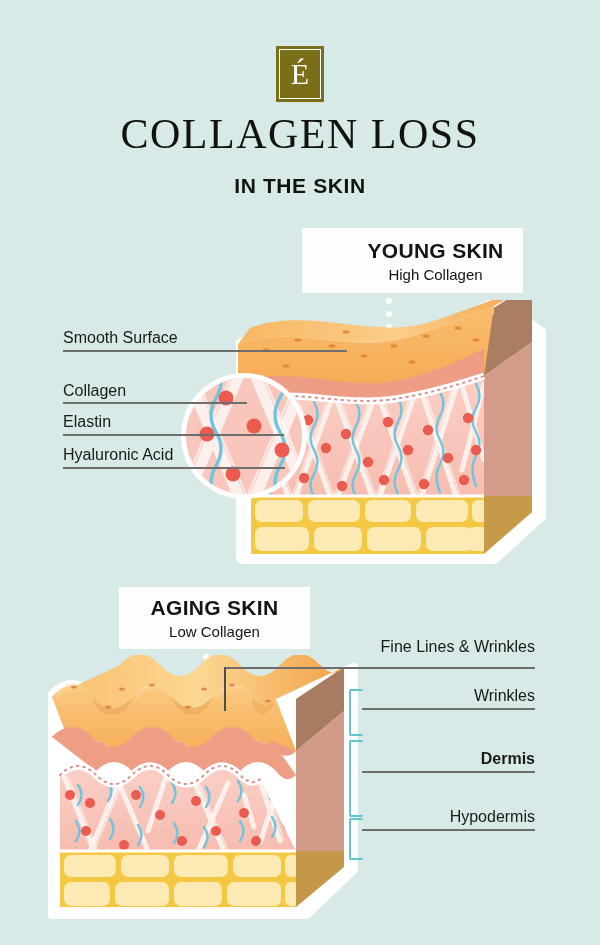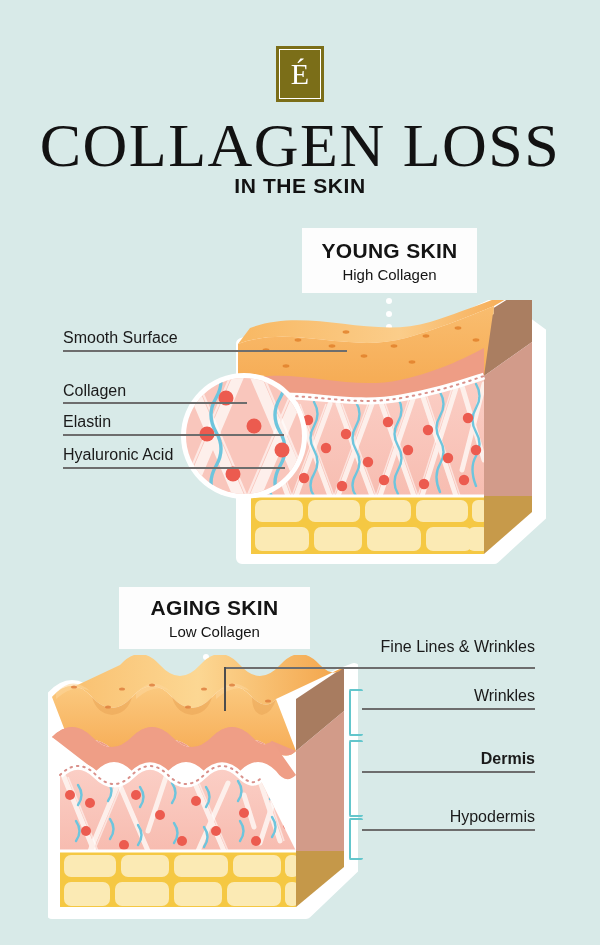--- a/index.html
+++ b/index.html
@@ -26,36 +26,36 @@
   .logo span{
     position:relative;z-index:2;
     color:#fff;font-family:"Liberation Serif", serif;
     font-size:30px;line-height:30px;
   }
 
   
   .main-title{
     position:absolute;left:0;top:110px;width:600px;text-align:center;
     font-family:"Liberation Serif", serif;
-    font-size:62px;letter-spacing:1.5px;color:#121212;
+    font-size:42px;letter-spacing:1.5px;color:#121212;
     white-space:nowrap;
   }
   .sub-title{
     position:absolute;left:0;top:174px;width:600px;text-align:center;
     font-size:21px;font-weight:bold;letter-spacing:.6px;color:#121212;
   }
 
   
   .caption-box{
     position:absolute;background:#fdfdfd;text-align:center;
     display:flex;flex-direction:column;justify-content:center;
   }
   .caption-box .cap-main{font-size:21px;font-weight:bold;color:#141414;letter-spacing:.3px;}
   .caption-box .cap-sub{font-size:15px;color:#141414;margin-top:3px;}
-  #young-caption{left:302px;top:228px;width:175px;height:65px;}
+  #young-caption{left:302px;top:228px;width:175px;height:65px;padding-left:46px;}
   #aging-caption{left:119px;top:587px;width:191px;height:62px;}
 
   
   .dots{position:absolute;width:6px;}
   .dots i{display:block;width:6px;height:6px;border-radius:50%;background:#ffffff;margin-bottom:7px;}
   #young-dots{left:386px;top:298px;}
   #aging-dots{left:203px;top:654px;}
 
   
   .lbl{position:absolute;font-size:16px;color:#1a1a1a;white-space:nowrap;}

